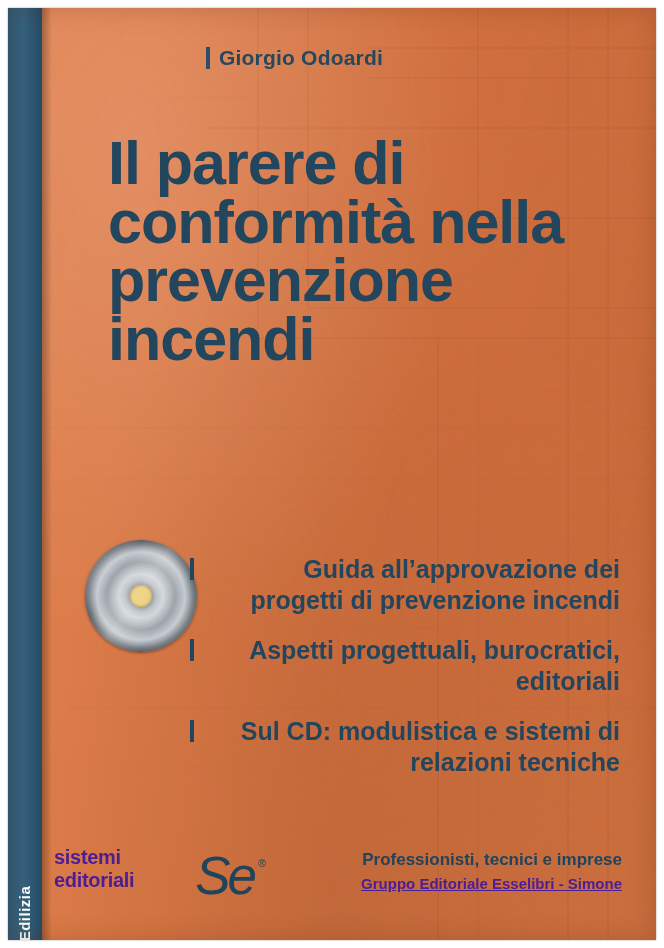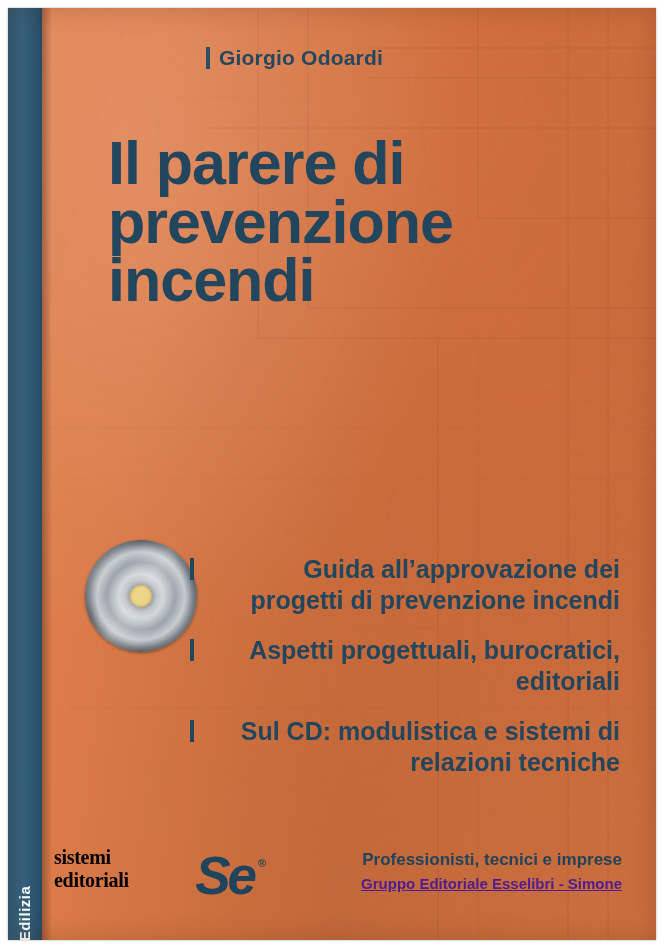--- a/index.html
+++ b/index.html
@@ -186,33 +186,32 @@
     position: absolute;
     left: 46px;
     bottom: 44px;
     width: 200px;
   }
   .pub-row {
     display: flex;
     align-items: flex-end;
   }
   .pub-name {
-    color: #000000;
+    color: #4c1d95;
     font-size: 20px;
     font-weight: bold;
     letter-spacing: -0.3px;
     padding-bottom: 4px;
-    font-family: Liberation Serif, serif;
   }
   .pub-logo {
     position: relative;
     margin-left: 6px;
     color: #20445b;
     font-size: 53px;
-    font-weight: bold;
+    font-weight: normal;
     font-style: italic;
     line-height: 0.78;
     letter-spacing: -3px;
   }
   .pub-logo .reg {
     position: absolute;
     right: -12px;
     top: 4px;
     font-size: 11px;
     font-style: normal;
@@ -286,20 +285,21 @@
     </div>
     <div class="spine-shade"></div>
 
     <div class="author-wrap">
       <div class="author-bar"></div>
       <div class="author">Giorgio Odoardi</div>
     </div>
 
     <div class="title">
       <span class="line">Il parere di</span>
+      <span class="line">conformità nella</span>
       <span class="line">prevenzione</span>
       <span class="line">incendi</span>
     </div>
 
     <div class="cd">
       <div class="hub"></div>
     </div>
 
     <div class="bullets">
       <div class="bullet-item">

